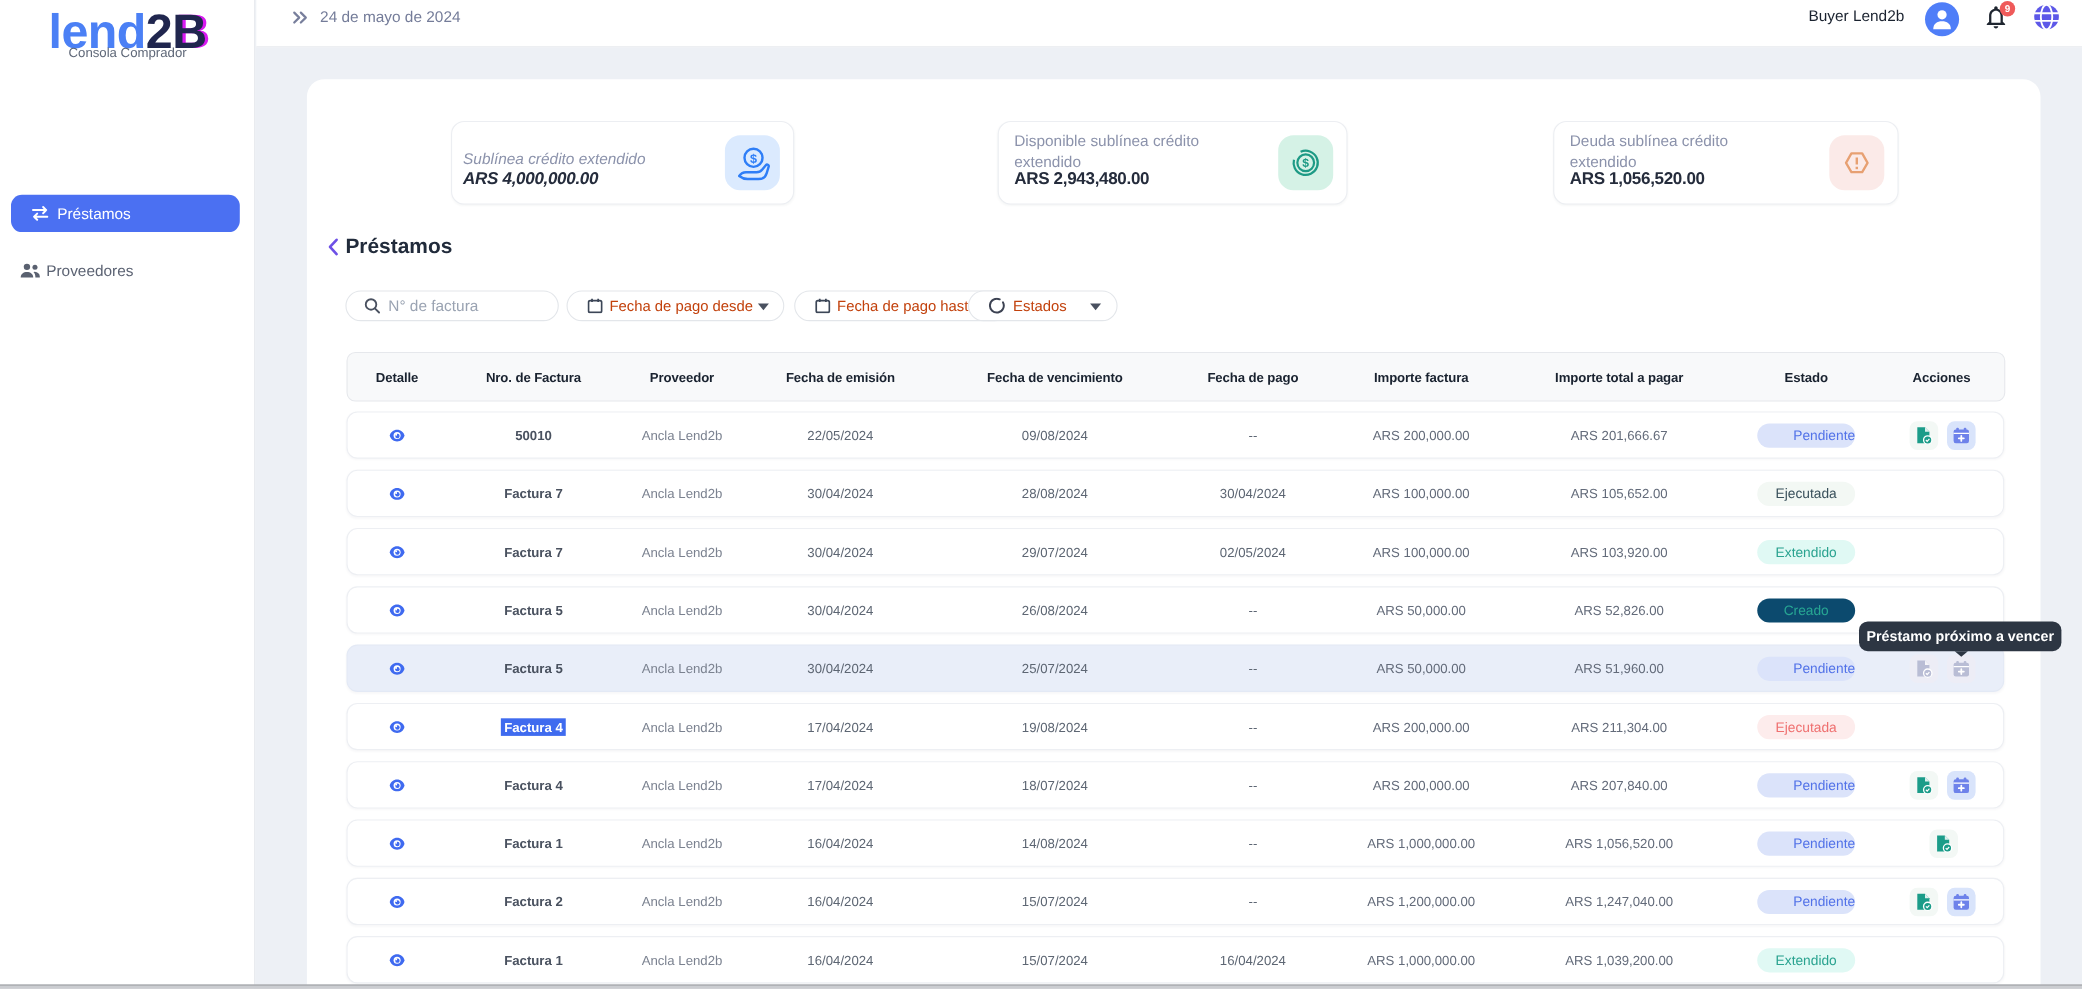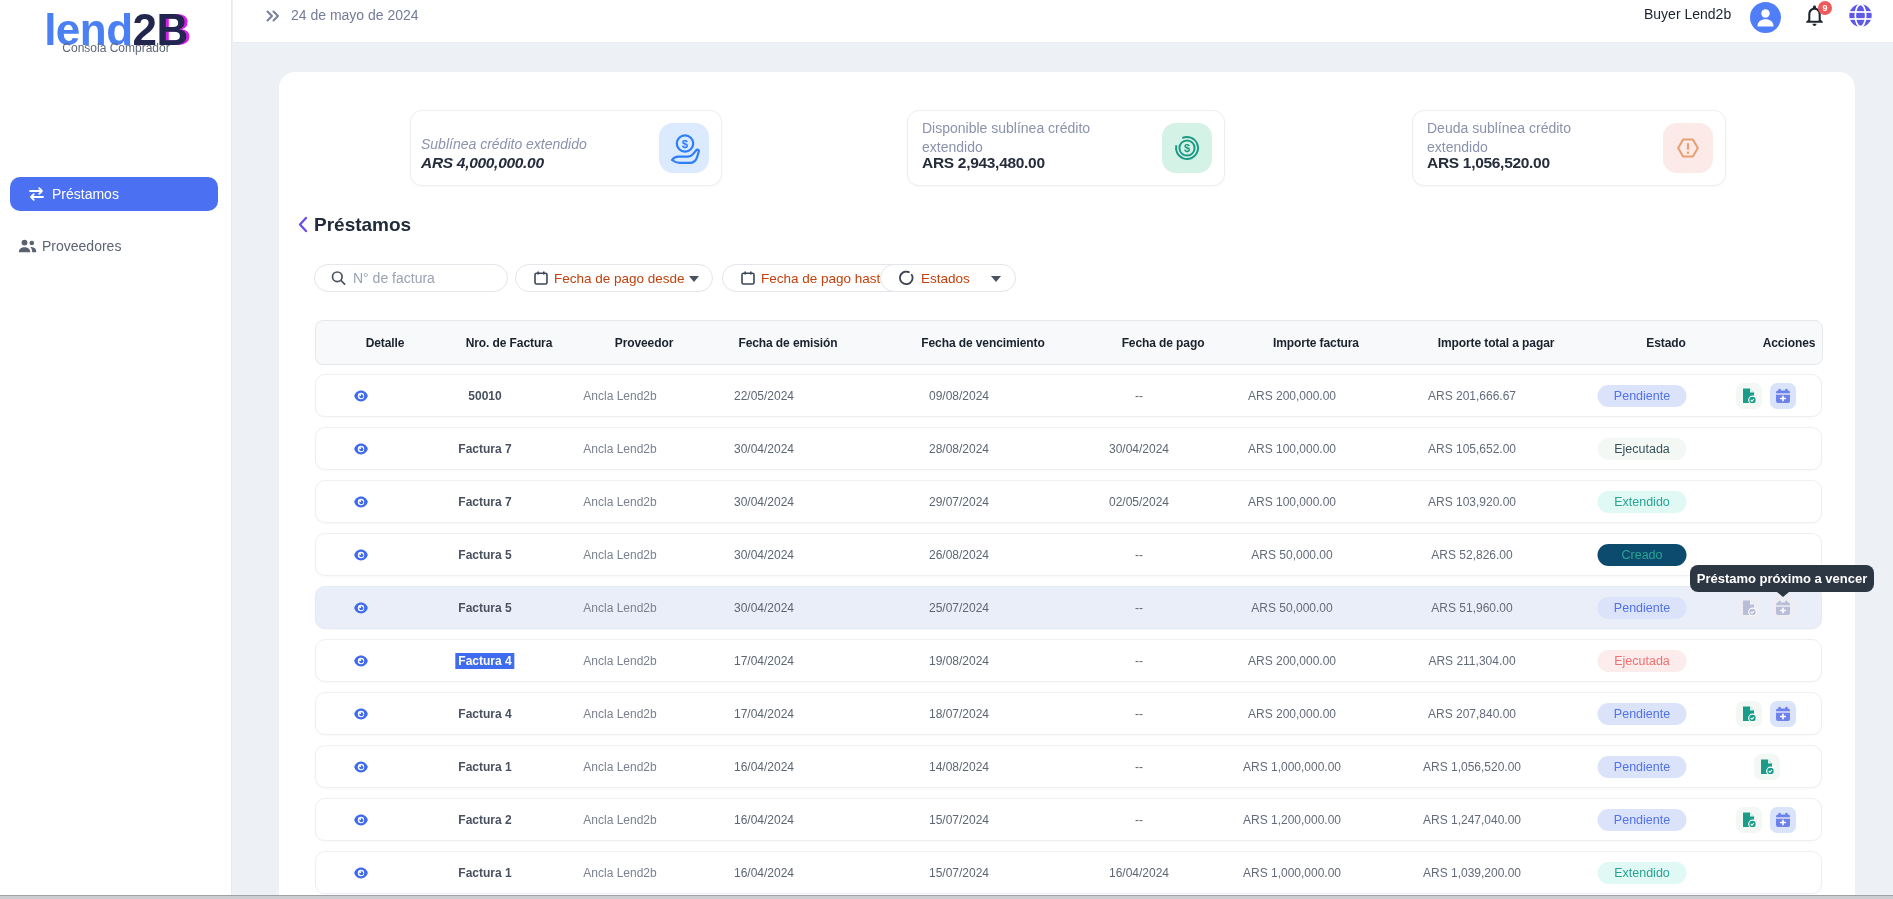--- a/index.html
+++ b/index.html
@@ -68,35 +68,35 @@
   #f3 svg.picon { left:18px; }
   #f3 .ptext { left:38px; }
   #f3 .caret { left:171px; }
   #f4 { left:880px; width:136px; }
   #f4 svg.picon { left:18px; }
   #f4 .ptext { left:40px; }
   #f4 .caret { left:110px; }
 
   
   #thead { left:315px; top:320px; width:1508px; height:45px; background:#f8f9fa; border:1px solid #e6e8ec; border-radius:8px; }
-  .hcell { position:absolute; top:50%; transform:translate(-50%,-50%); font-size:12px; letter-spacing:-0.1px; font-weight:bold; color:#19222f; white-space:nowrap;margin-left:24px; }
+  .hcell { position:absolute; top:50%; transform:translate(-50%,-50%); font-size:12px; letter-spacing:-0.1px; font-weight:bold; color:#19222f; white-space:nowrap; }
   .row { left:315px; width:1507px; height:43px; background:#fff; border:1px solid #edeff3; border-radius:10px; box-shadow:0 1px 2px rgba(30,40,60,0.03); }
   .row.hl { background:#e9eef9; border-color:#e3e9f5; }
   .cell { position:absolute; top:50%; transform:translate(-50%,-50%); font-size:12px; white-space:nowrap; }
   .c-eye { left:45px; }
   .c-nro { left:169px; font-weight:bold; color:#49515f; }
   .c-prov { left:304px; color:#7b8290; }
   .c-emis { left:448px; color:#5d6673; }
   .c-venc { left:643px; color:#5d6673; }
   .c-pago { left:823px; color:#5d6673; }
   .c-imp { left:976px; color:#636b7a; }
   .c-tot { left:1156px; color:#636b7a; }
   .c-est { left:1326px; }
   .chip { display:inline-block; height:22px; line-height:22px; border-radius:11px; min-width:89px; text-align:center; padding:0; font-size:12.5px; }
-  .chip.pendiente { background:#dbe3fa; color:#5272e8; }
+  .chip.pendiente { background:#dbe3fa; color:#5272e8;text-align:right; }
   .chip.ejecutada { background:#f3f8f4; color:#39505b; }
   .chip.extendido { background:#e0f9f4; color:#2aa390; }
   .chip.creado { background:#0c4a6e; color:#27a693; }
   .chip.rechazada { background:#fdecec; color:#ef7070; }
   .abtn { position:absolute; top:50%; transform:translate(-50%,-50%); width:26px; height:26px; border-radius:7px; }
   .abtn svg { position:absolute; left:50%; top:50%; transform:translate(-50%,-50%); }
   .abtn.doc { background:#f3f8f5; }
   .abtn.cal { background:#d9e4fb; }
   .abtn.fade.doc { background:#ededf6; }
   .abtn.fade.cal { background:#ededf6; }

